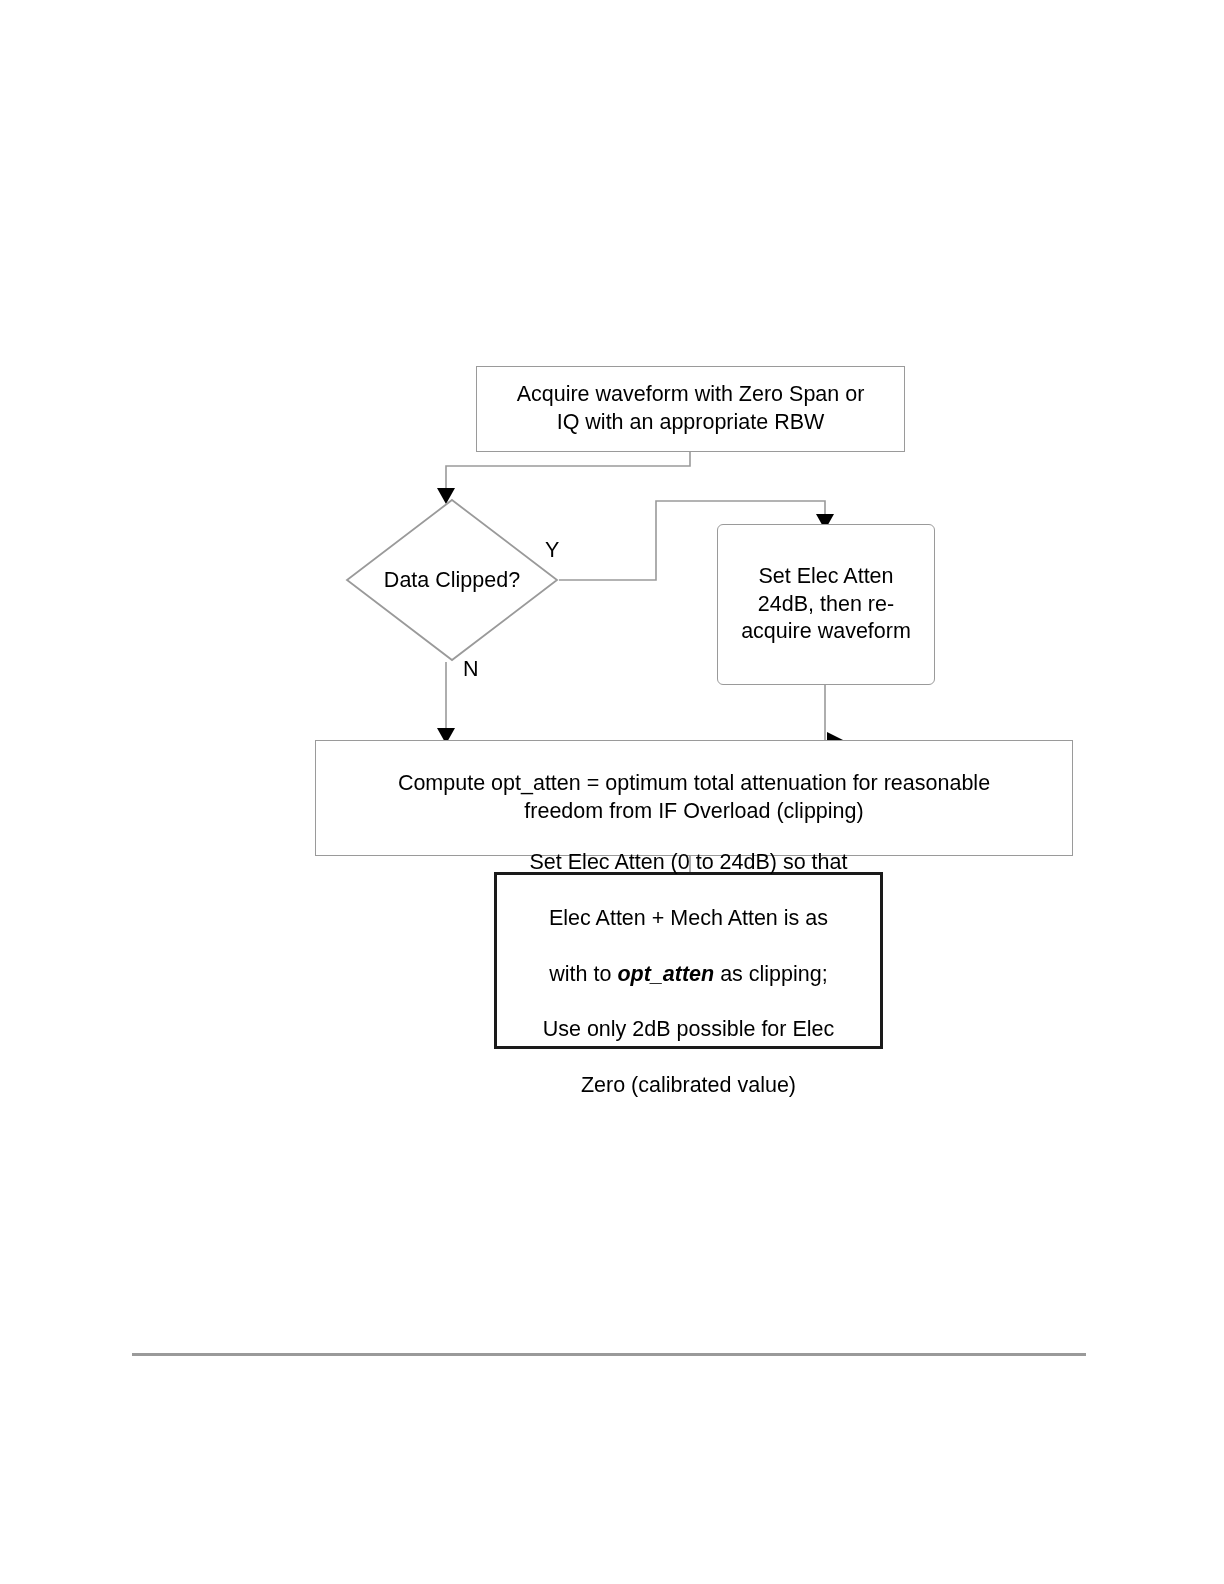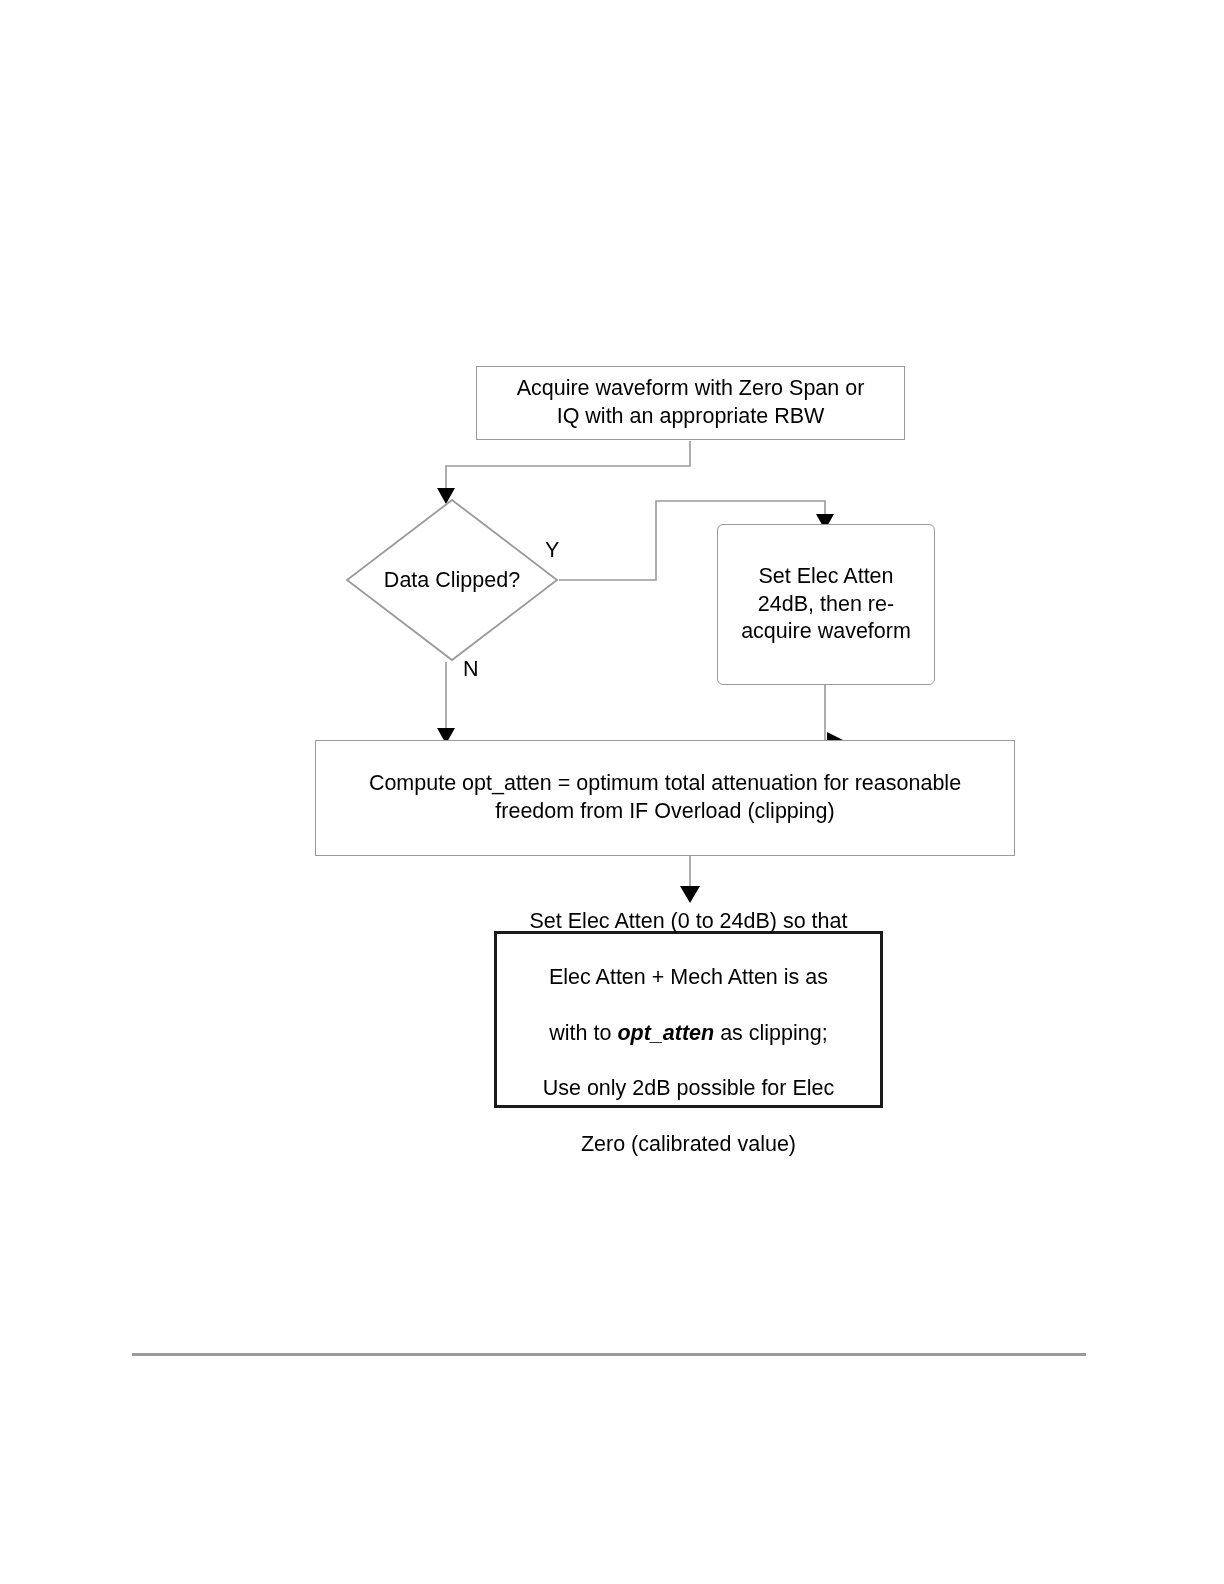--- a/index.html
+++ b/index.html
@@ -38,21 +38,21 @@
   .node-text {
     display: block;
     white-space: pre-line;
     padding: 0 10px;
   }
   
   #node-acquire {
     left: 476px;
     top: 366px;
     width: 429px;
-    height: 74px;
+    height: 86px;
     font-size: 21.5px;
   }
   
   #node-decision {
     position: absolute;
     left: 345px;
     top: 498px;
     width: 214px;
     height: 164px;
     text-decoration: underline;
@@ -80,28 +80,28 @@
     top: 524px;
     width: 218px;
     height: 161px;
     font-size: 21.5px;
     border-radius: 6px;
   }
   
   #node-compute {
     left: 315px;
     top: 740px;
-    width: 700px;
+    width: 758px;
     height: 116px;
     font-size: 21.5px;
   }
   
   #node-setfinal {
     left: 494px;
-    top: 931px;
+    top: 872px;
     width: 389px;
     height: 177px;
     font-size: 21.5px;
   }
   .branch-label {
     position: absolute;
     font-size: 21.5px;
     color: #000000;
   }
   #label-yes { left: 545px; top: 538px; }

